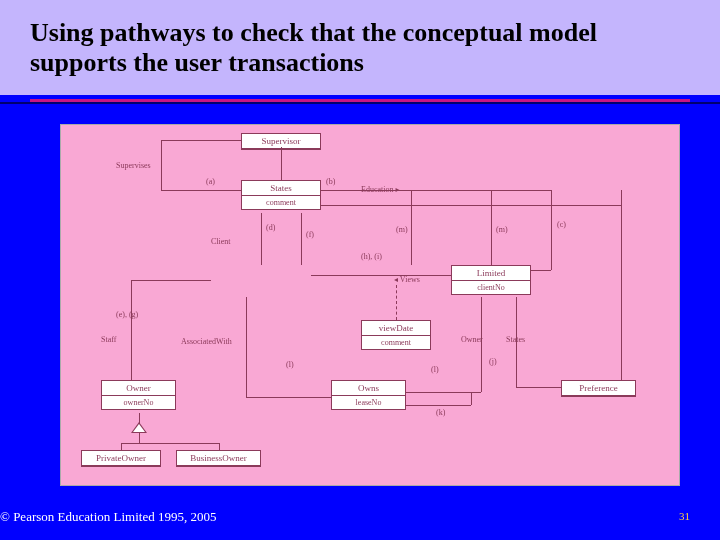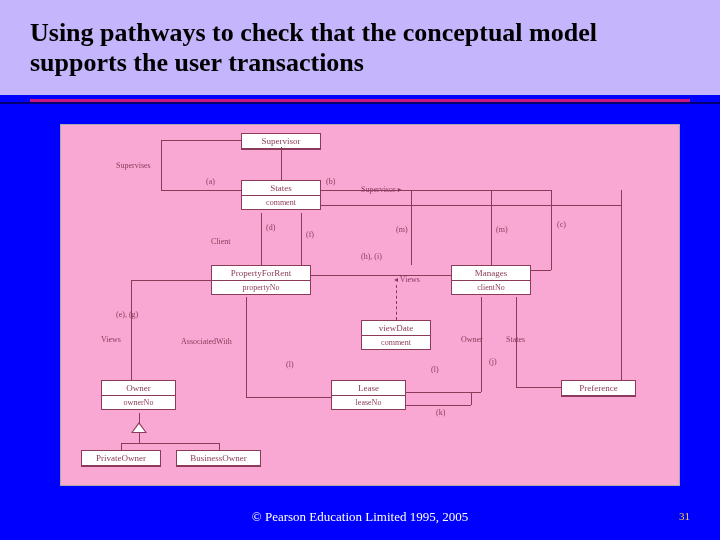--- a/index.html
+++ b/index.html
@@ -9,21 +9,21 @@
   .underline{height:3px;background:#c71585;margin:4px 30px 0 30px}
   .underline2{height:2px;background:#000070;margin:0 0 0 0}
   .diagram-area{background:#f9a8d4;margin:20px 40px 0 60px;height:360px;position:relative;border:1px solid #aaa}
   .entity{position:absolute;border:1px solid #8b3a5a;background:#fff;font-size:9px;color:#8b3a5a;text-align:center;box-sizing:border-box}
   .entity .hdr{border-bottom:1px solid #8b3a5a;padding:2px 6px;white-space:nowrap}
   .entity .attr{padding:2px 6px;font-size:8px}
   .label{position:absolute;font-size:8px;color:#8b3a5a;white-space:nowrap}
   .line{position:absolute;background:#8b3a5a}
   .vl{width:1px}
   .hl{height:1px}
-  .footer{position:absolute;bottom:15px;left:0;right:0;text-align:center;color:#fff;font-size:13px}
+  .footer{position:absolute;bottom:15px;left:0;right:0;color:#fff;font-size:13px}
   .pagenum{position:absolute;bottom:18px;right:30px;color:#ffd040;font-size:11px}
   .tri-outer{position:absolute;width:0;height:0;border-left:8px solid transparent;border-right:8px solid transparent;border-bottom:11px solid #8b3a5a}
   .tri-inner{position:absolute;width:0;height:0;border-left:6px solid transparent;border-right:6px solid transparent;border-bottom:8px solid #fff;left:-6px;top:2px}
   .dashed{border-left:1px dashed #8b3a5a;position:absolute;width:0}
 </style>
 </head>
 <body>
 
 <div class="slide">
   <div class="title-area">
@@ -36,42 +36,38 @@
 
     <div class="entity" style="left:180px;top:8px;width:80px">
       <div class="hdr">Supervisor</div>
     </div>
 
     <div class="entity" style="left:180px;top:55px;width:80px">
       <div class="hdr">States</div>
       <div class="attr">comment</div>
     </div>
 
-    <div class="entity" style="left:150px;top:140px;width:100px">
-      <div class="hdr">PropertyForRent</div>
-      <div class="attr">propertyNo</div>
-    </div>
 
     <div class="entity" style="left:390px;top:140px;width:80px">
-      <div class="hdr">Manages</div>
+      <div class="hdr">Limited</div>
       <div class="attr">clientNo</div>
     </div>
 
     <div class="entity" style="left:40px;top:255px;width:75px">
       <div class="hdr">Owner</div>
       <div class="attr">ownerNo</div>
     </div>
 
     <div class="entity" style="left:300px;top:195px;width:70px">
       <div class="hdr">viewDate</div>
       <div class="attr">comment</div>
     </div>
 
     <div class="entity" style="left:270px;top:255px;width:75px">
-      <div class="hdr">Lease</div>
+      <div class="hdr">Owns</div>
       <div class="attr">leaseNo</div>
     </div>
 
     <div class="entity" style="left:500px;top:255px;width:75px">
       <div class="hdr">Preference</div>
     </div>
 
     <div class="entity" style="left:20px;top:325px;width:80px">
       <div class="hdr">PrivateOwner</div>
     </div>
@@ -85,21 +81,21 @@
     <div class="line hl" style="left:100px;top:65px;width:80px"></div>
     <div class="label" style="left:55px;top:36px">Supervises</div>
     <div class="label" style="left:145px;top:52px">(a)</div>
 
     <div class="line vl" style="left:220px;top:22px;height:33px"></div>
 
     <div class="line hl" style="left:260px;top:65px;width:230px"></div>
     <div class="line vl" style="left:490px;top:65px;height:80px"></div>
     <div class="line hl" style="left:470px;top:145px;width:20px"></div>
     <div class="label" style="left:265px;top:52px">(b)</div>
-    <div class="label" style="left:300px;top:60px">Supervisor ▸</div>
+    <div class="label" style="left:300px;top:60px">Education ▸</div>
     <div class="label" style="left:496px;top:95px">(c)</div>
 
     <div class="line vl" style="left:200px;top:88px;height:52px"></div>
     <div class="label" style="left:150px;top:112px">Client</div>
     <div class="label" style="left:205px;top:98px">(d)</div>
 
     <div class="line vl" style="left:240px;top:88px;height:52px"></div>
     <div class="label" style="left:245px;top:105px">(f)</div>
 
     <div class="line vl" style="left:350px;top:65px;height:75px"></div>
@@ -109,21 +105,21 @@
 
     <div class="line hl" style="left:250px;top:150px;width:140px"></div>
     <div class="label" style="left:300px;top:127px">(h), (i)</div>
     <div class="label" style="left:333px;top:150px">◂ Views</div>
 
     <div class="dashed" style="left:335px;top:160px;height:35px"></div>
 
     <div class="line vl" style="left:70px;top:155px;height:100px"></div>
     <div class="line hl" style="left:70px;top:155px;width:80px"></div>
     <div class="label" style="left:55px;top:185px">(e), (g)</div>
-    <div class="label" style="left:40px;top:210px">Views</div>
+    <div class="label" style="left:40px;top:210px">Staff</div>
 
     <div class="line vl" style="left:185px;top:172px;height:100px"></div>
     <div class="line hl" style="left:185px;top:272px;width:85px"></div>
     <div class="label" style="left:120px;top:212px">AssociatedWith</div>
     <div class="label" style="left:225px;top:235px">(l)</div>
 
     <div class="line vl" style="left:420px;top:172px;height:95px"></div>
     <div class="line hl" style="left:345px;top:267px;width:75px"></div>
     <div class="label" style="left:400px;top:210px">Owner</div>
     <div class="label" style="left:428px;top:232px">(j)</div>

